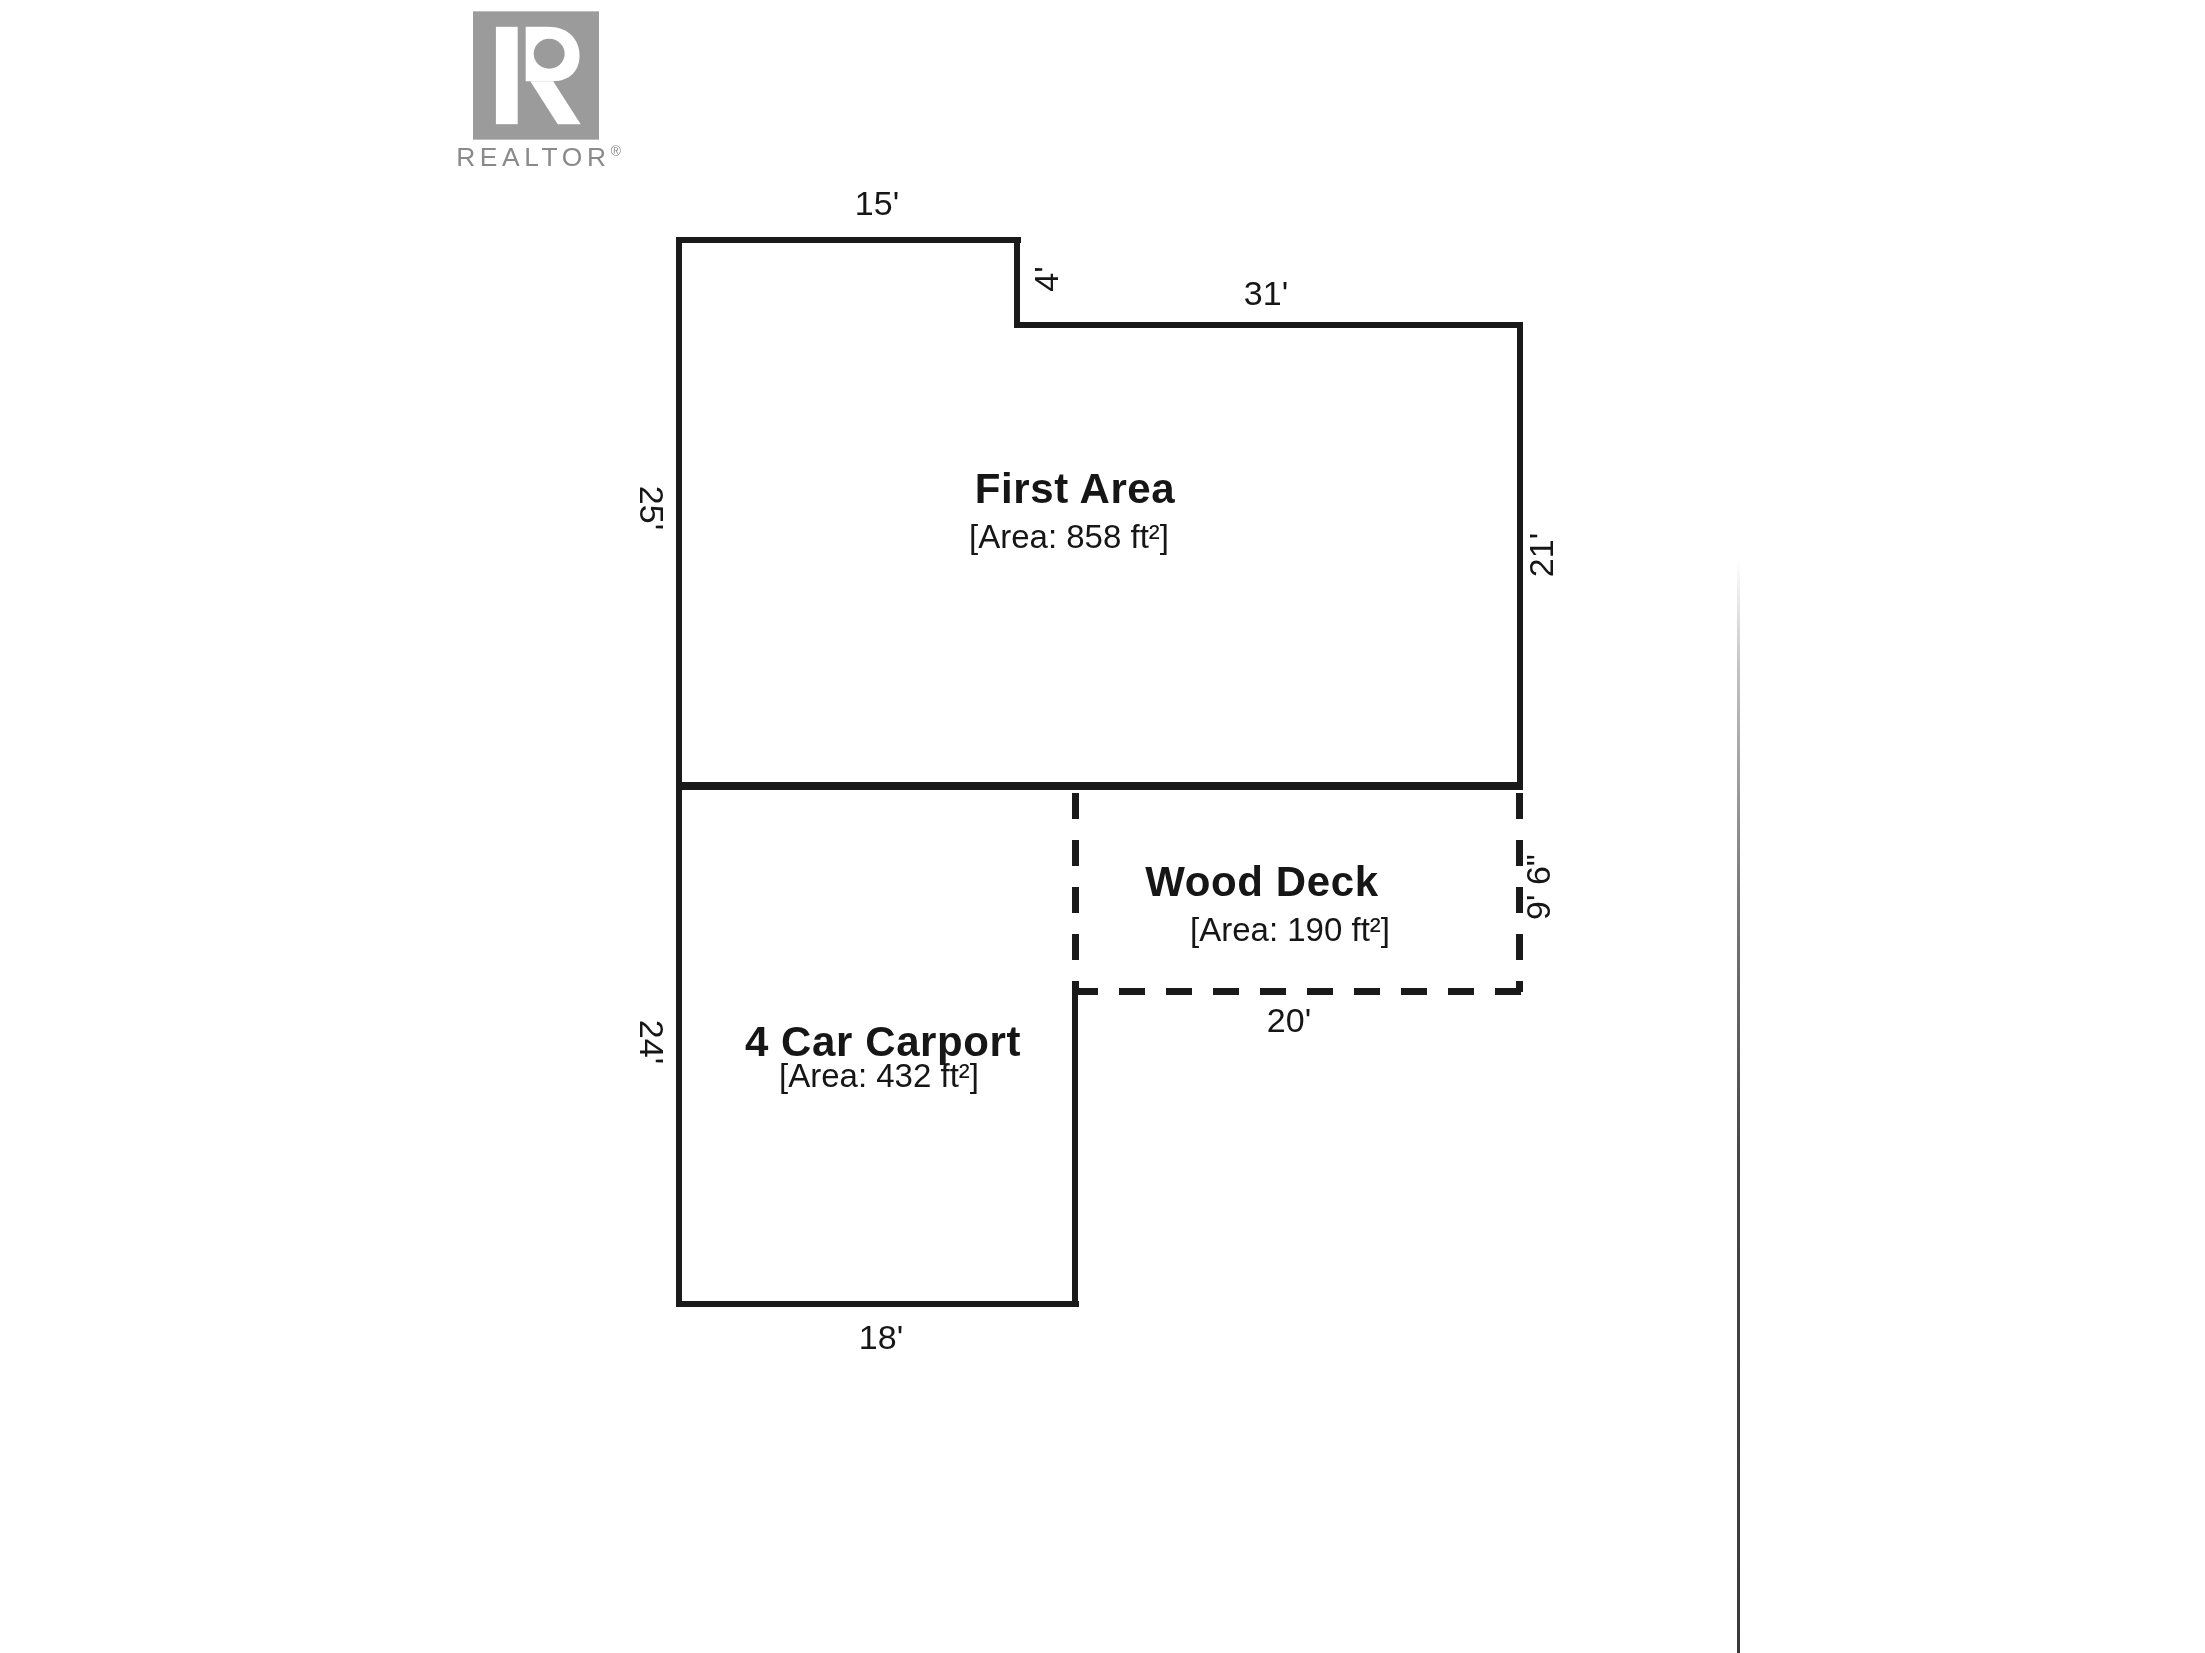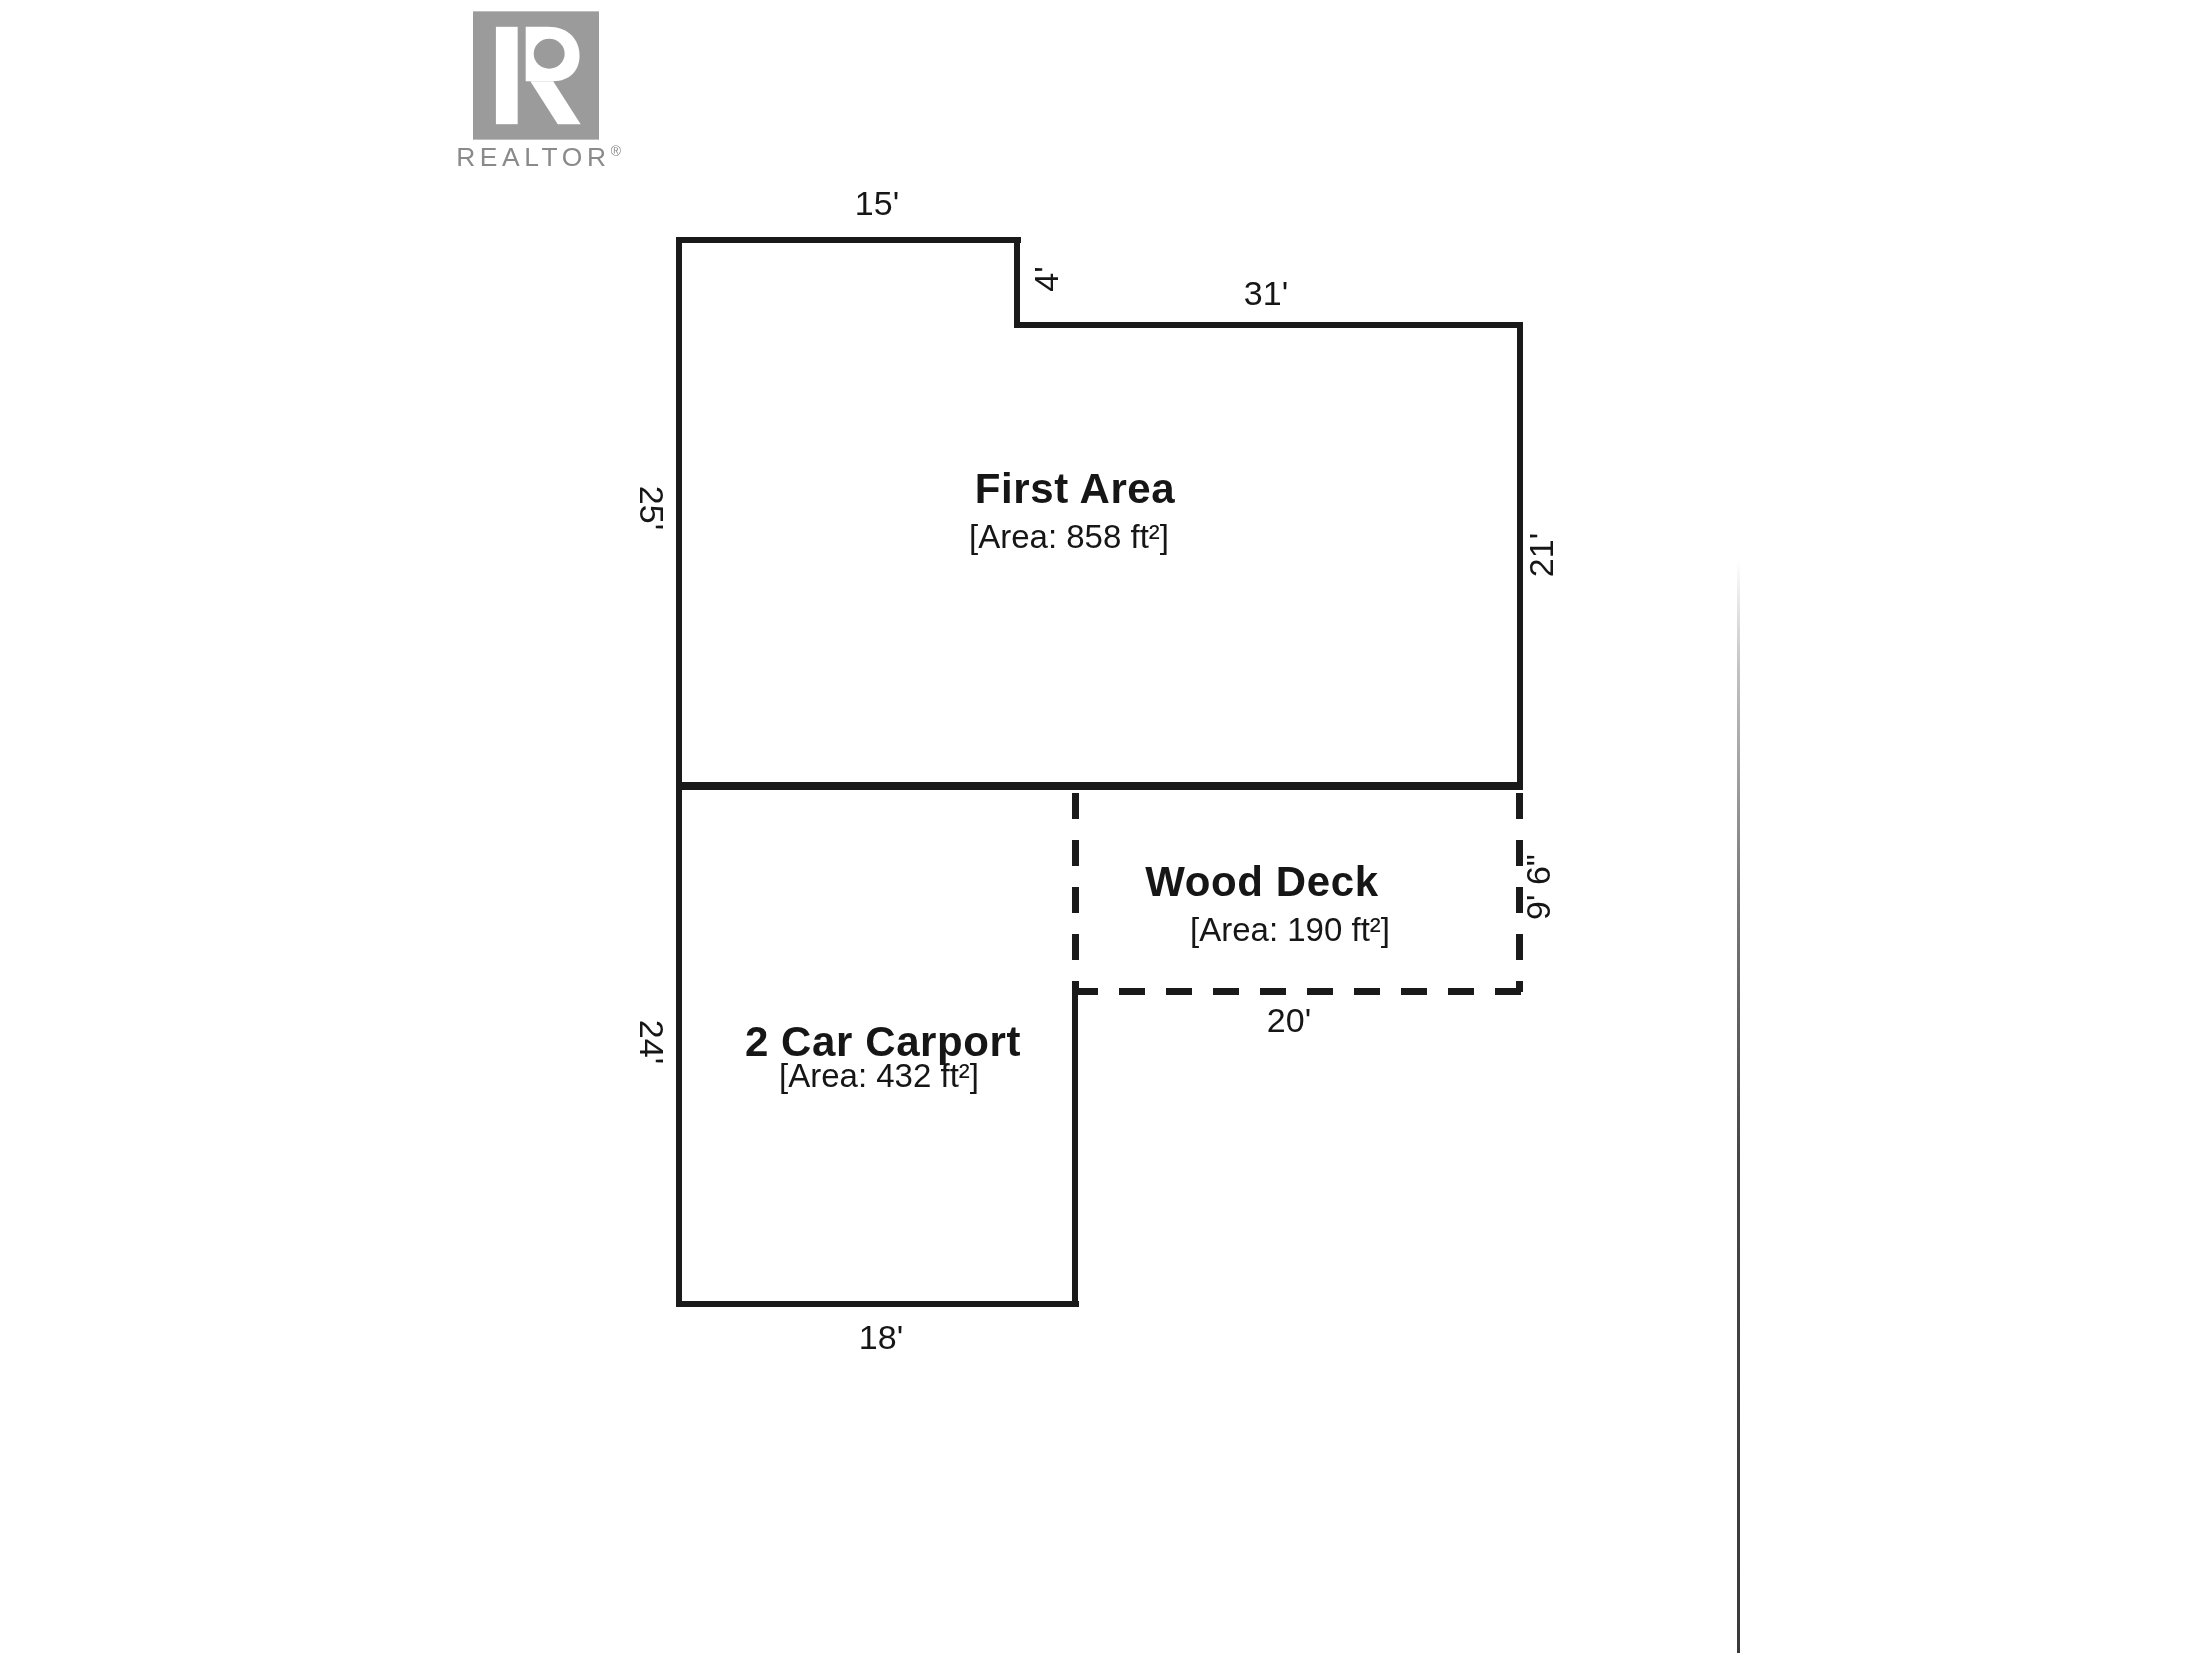--- a/index.html
+++ b/index.html
@@ -67,21 +67,21 @@
 <div class="dash-v" style="left:1072px;top:793px;height:199px;"></div>
 <div class="dash-h" style="left:1072px;top:988px;width:451px;"></div>
 <div class="dash-v" style="left:1516px;top:793px;height:199px;"></div>
 
 <div class="label room-title" style="left:1075px;top:489px;">First Area</div>
 <div class="label room-area" style="left:1069px;top:536px;">[Area: 858 ft²]</div>
 
 <div class="label room-title" style="left:1236px;top:882px;margin-left:26px;">Wood Deck</div>
 <div class="label room-area" style="left:1290px;top:929px;">[Area: 190 ft²]</div>
 
-<div class="label room-title" style="left:883px;top:1042px;">2 Car Carport</div>
+<div class="label room-title" style="left:883px;top:1042px;">4 Car Carport</div>
 <div class="label room-area" style="left:879px;top:1075px;">[Area: 432 ft²]</div>
 
 <div class="label dim" style="left:849px;top:203px;margin-left:28px;">15'</div>
 <div class="label dim rot-ccw" style="left:1046px;top:279px;">4'</div>
 <div class="label dim" style="left:1266px;top:293px;">31'</div>
 <div class="label dim rot-cw" style="left:652px;top:508px;">25'</div>
 <div class="label dim rot-ccw" style="left:1541px;top:555px;">21'</div>
 <div class="label dim rot-ccw" style="left:1538px;top:887px;">9' 6"</div>
 <div class="label dim" style="left:1289px;top:1020px;text-align:center;">20'</div>
 <div class="label dim rot-cw" style="left:652px;top:1042px;">24'</div>

